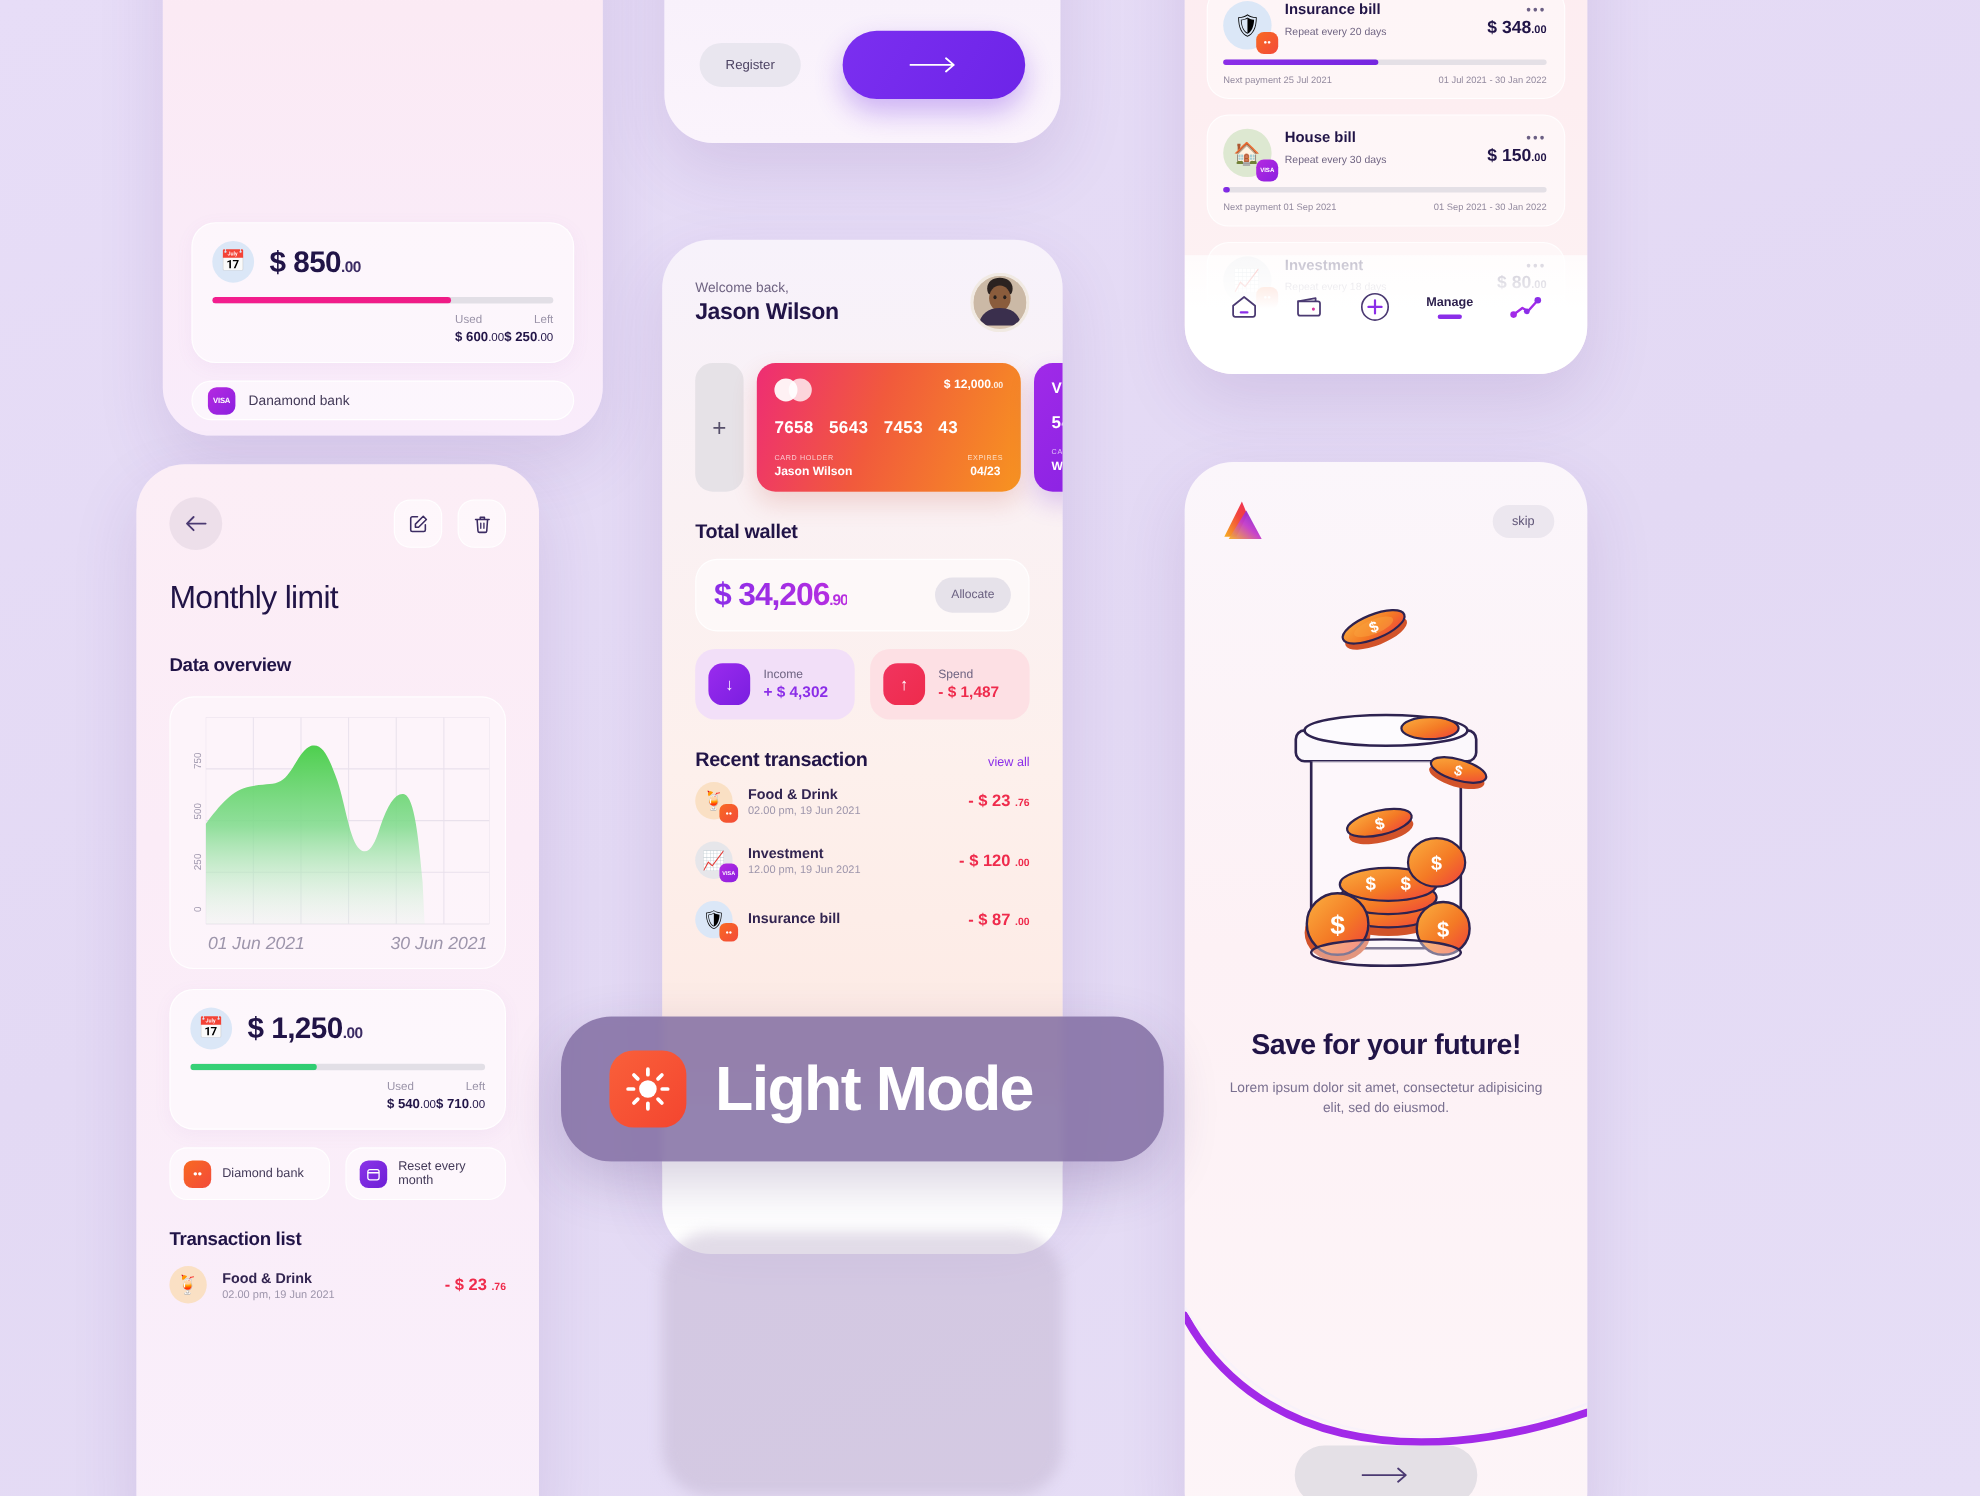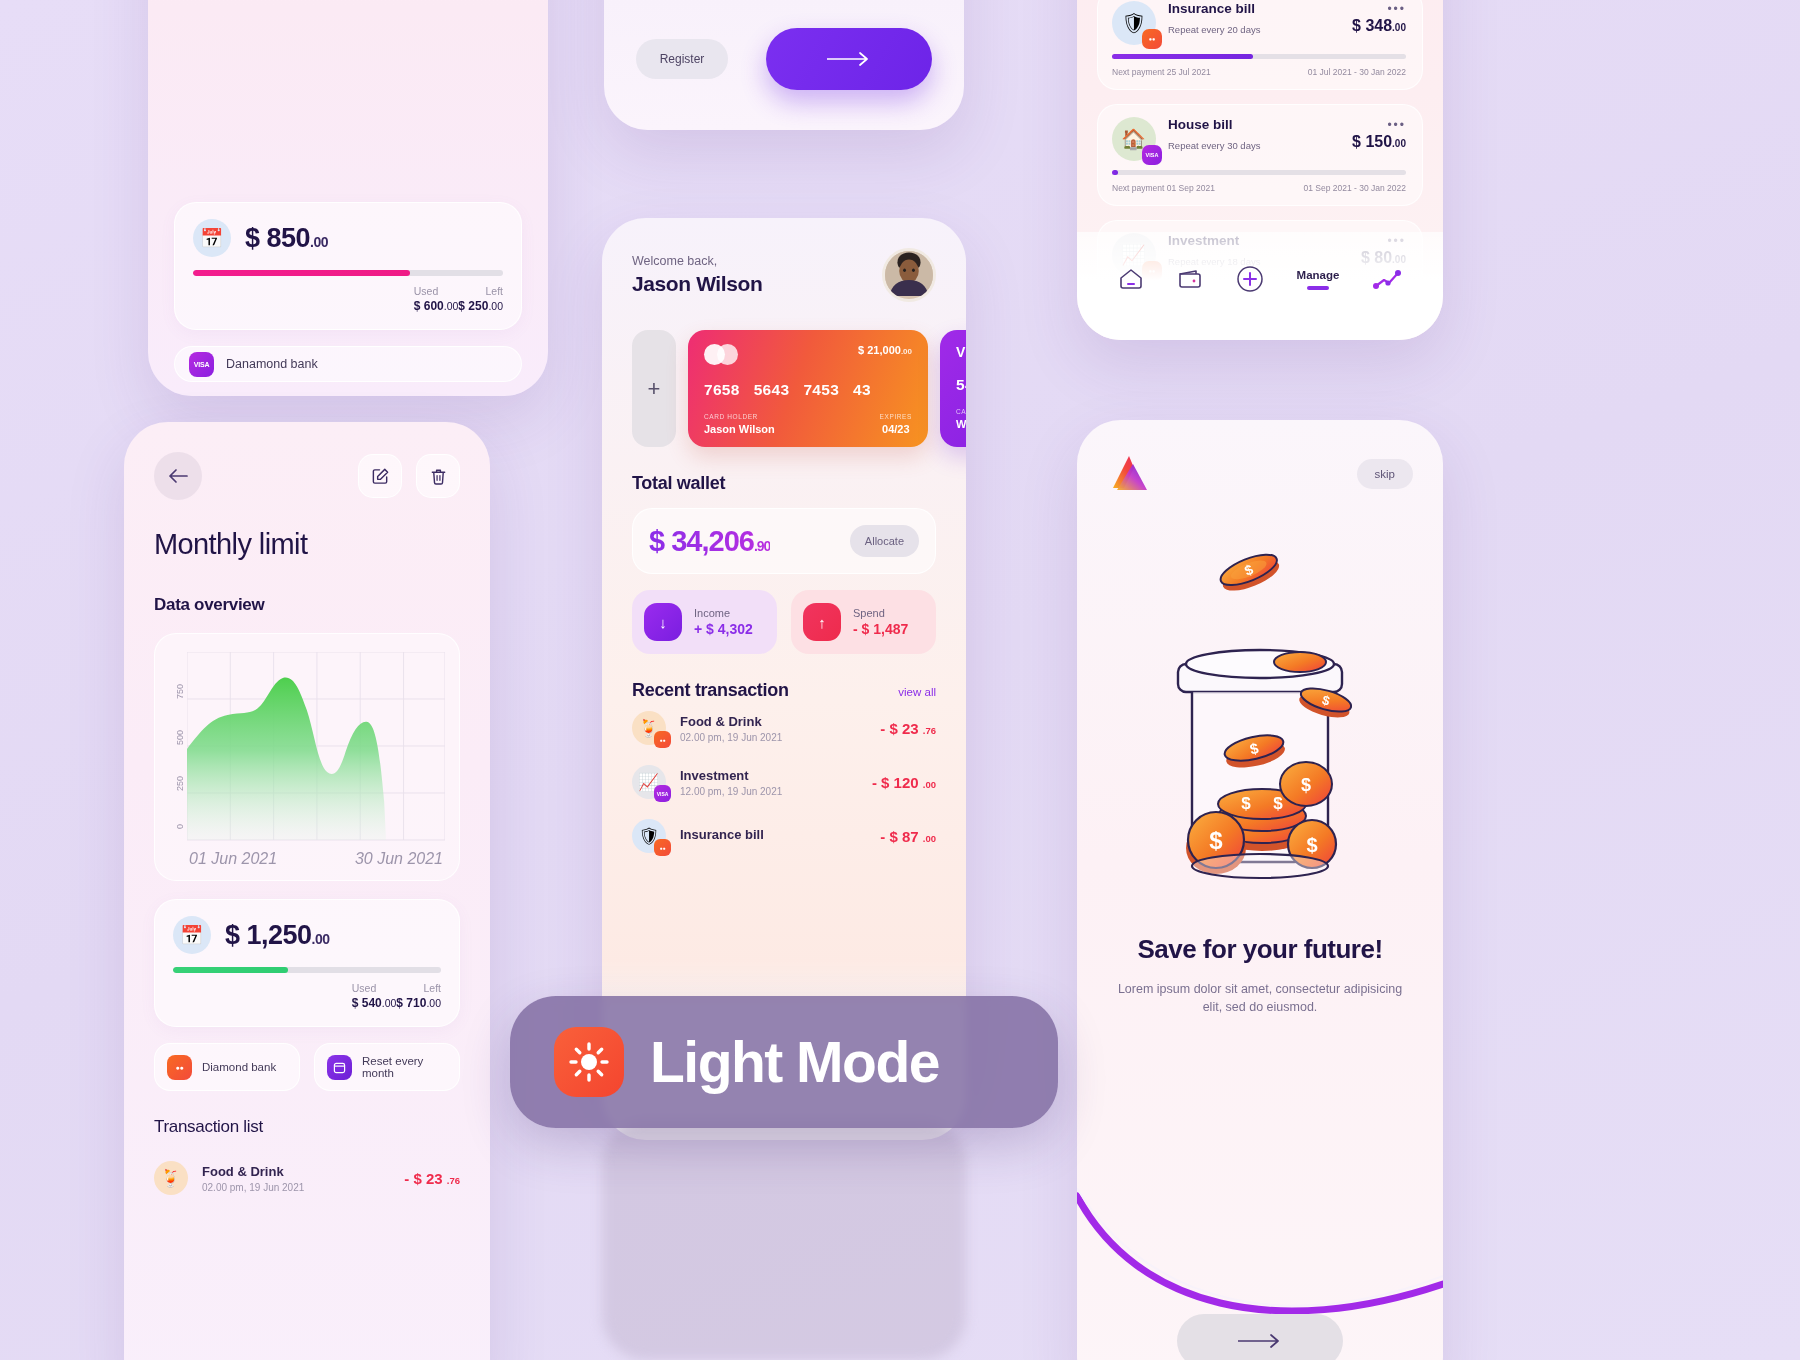--- a/index.html
+++ b/index.html
@@ -61,21 +61,21 @@
     display: flex; align-items: center; gap: 12px; padding: 0 14px;
   }
   .badge-sq { width: 25px; height: 25px; border-radius: 8px; flex: none;
               display: flex; align-items: center; justify-content: center;
               font-size: 7px; font-weight: 800; color: #fff; letter-spacing: -.2px; }
   .bg-visa { background: linear-gradient(135deg,#b52ae0,#8b1fe0); }
   .bg-mc  { background: linear-gradient(135deg,#f86a22,#f34a3a); }
   .bg-purple { background: linear-gradient(135deg,#8b34e8,#6d1fd6); }
   .bank-name { font-size: 12.5px; color: #433a58; }
 
-  .sec-title { font-size: 17px; font-weight: 400; color: #211447; margin: 26px 0 14px; letter-spacing: -.3px; }
+  .sec-title { font-size: 17px; font-weight: 700; color: #211447; margin: 26px 0 4px; letter-spacing: -.3px; }
 
   .tx { display: flex; align-items: center; gap: 14px; padding: 10px 0; }
   .tx-ic { position: relative; flex: none; }
   .tx-circle { width: 34px; height: 34px; border-radius: 50%;
                display: flex; align-items: center; justify-content: center; font-size: 17px; }
   .tx-badge { position: absolute; right: -5px; bottom: -3px; width: 17px; height: 17px;
               border-radius: 6px; display: flex; align-items: center; justify-content: center;
               font-size: 5px; color: #fff; font-weight: 800; }
   .tx-mid { flex: 1; min-width: 0; }
   .tx-name { font-size: 13px; font-weight: 700; color: #322450; }
@@ -234,21 +234,21 @@
           font-size: 11.5px; color: #5e5476; font-family: inherit; cursor: pointer; }
   .p6-h { font-size: 26px; font-weight: 800; color: #211447; text-align: center;
           line-height: 1.22; letter-spacing: -.5px; }
   .p6-p { font-size: 12.5px; color: #7a7090; text-align: center; line-height: 1.5; margin-top: 14px; }
   .p6-next { position: absolute; left: 50%; transform: translateX(-50%); bottom: 32px;
              width: 166px; height: 54px; border-radius: 27px; background: #e4e0e6;
              border: none; display: flex; align-items: center; justify-content: center; cursor: pointer; }
 
   
   #lightmode {
-    position: absolute; left: 510px; top: 996px; width: 548px; height: 132px;
+    position: absolute; left: 510px; top: 924px; width: 548px; height: 132px;
     border-radius: 46px; background: rgba(128,107,161,.84);
     display: flex; align-items: center; gap: 26px; padding: 0 44px;
     backdrop-filter: blur(4px);
     box-shadow: 0 18px 48px rgba(70,40,110,.22);
   }
   .lm-ic { width: 70px; height: 70px; border-radius: 22px; flex: none;
            background: linear-gradient(135deg,#f9603a,#f4452f);
            display: flex; align-items: center; justify-content: center; }
   .lm-txt { font-size: 57px; font-weight: 800; color: #fff; letter-spacing: -1.5px; }
 
@@ -572,21 +572,21 @@
 
       <div class="cards-strip">
         <div class="addcard">+</div>
 
         <div class="ccard orange">
           <div class="cc-top">
             <div class="mc-logo">
                 <i></i>
                 <i></i>
               </div>
-            <div class="cc-bal"><span>$ 21,000</span><span class="cents">.00</span></div>
+            <div class="cc-bal"><span>$ 12,000</span><span class="cents">.00</span></div>
           </div>
           <div class="cc-num">
             <span>7658</span>
             <span>5643</span>
             <span>7453</span>
             <span>43</span>
           </div>
           <div class="cc-foot">
             <div>
               <div class="cc-lbl">CARD HOLDER</div>

